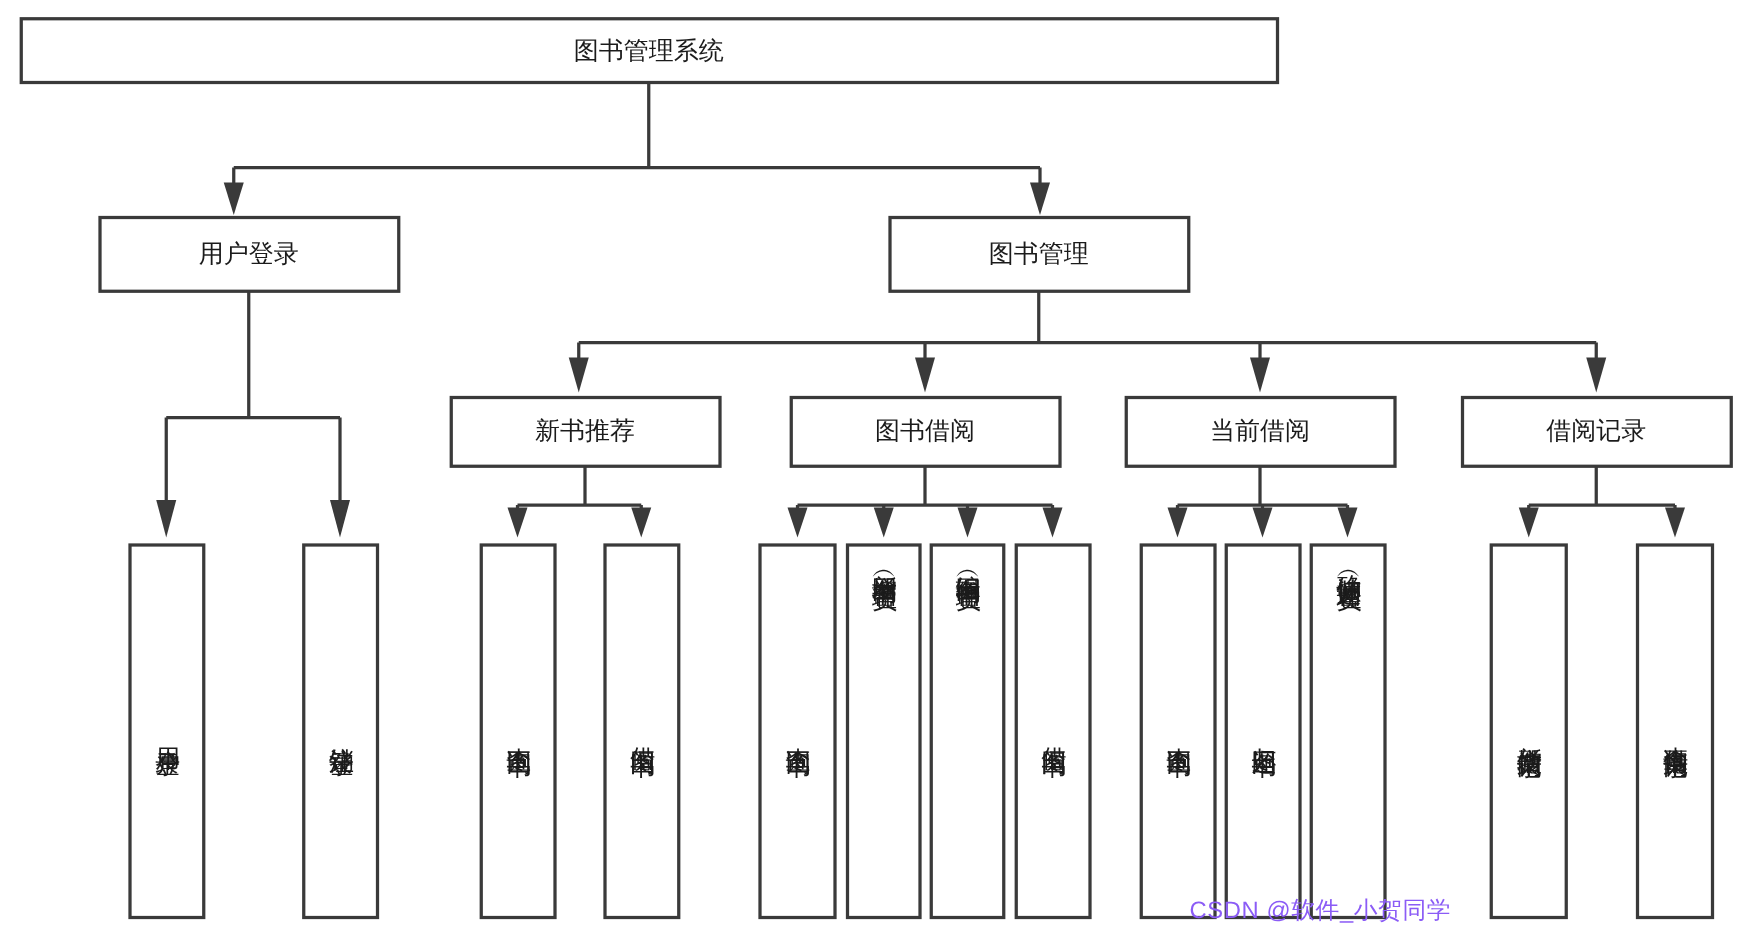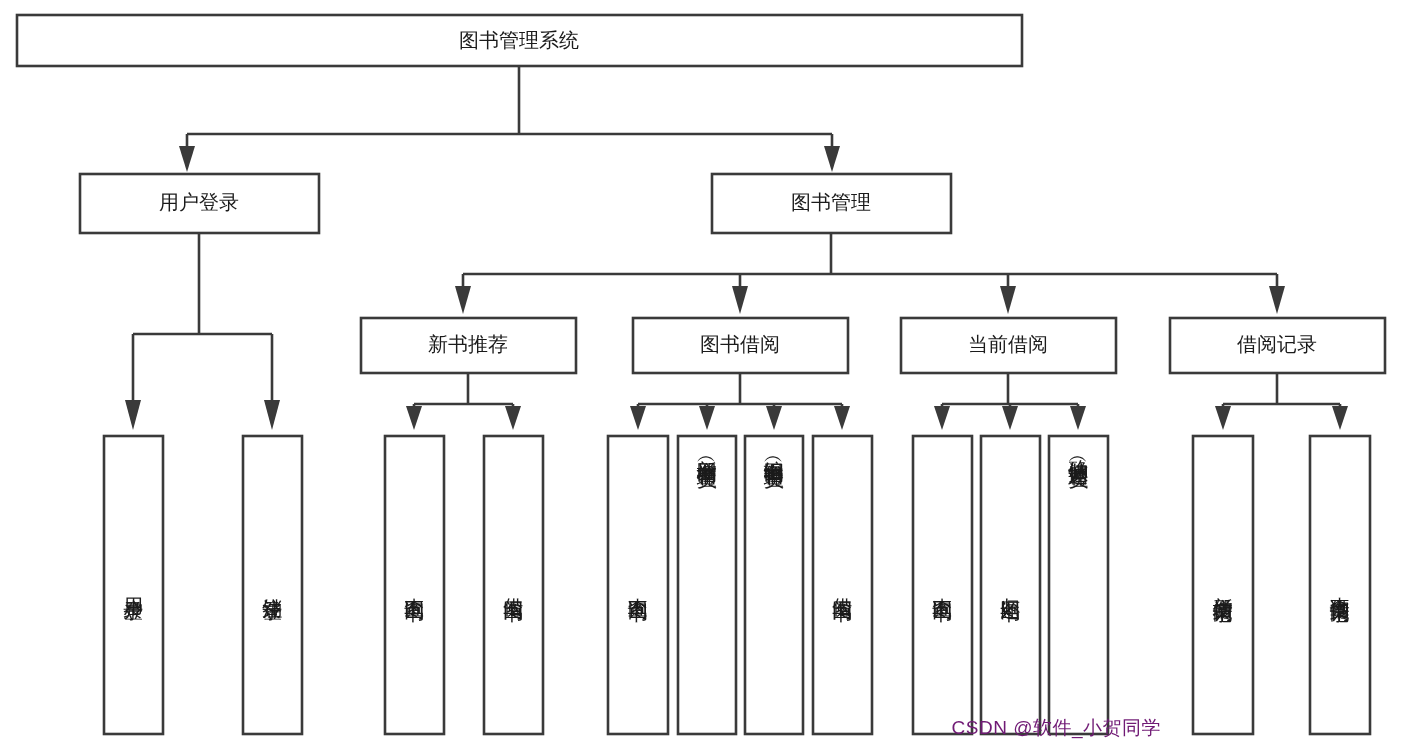--- a/index.html
+++ b/index.html
@@ -63,21 +63,21 @@
     color: #1b1b1b;
     letter-spacing: 1.5px;
     white-space: nowrap;
   }
   .watermark {
     position: absolute;
     right: 8px;
     bottom: 6px;
     font-family: "Liberation Sans", "DejaVu Sans", sans-serif;
     font-size: 19px;
-    color: #701a75;
+    color: #8b5cf6;
     letter-spacing: 0.5px;
     white-space: nowrap;
   }
 </style>
 </head>
 <body>
 
 <div id="diagram-root">
 
   <svg class="diagram" viewBox="0 0 1405 747">

